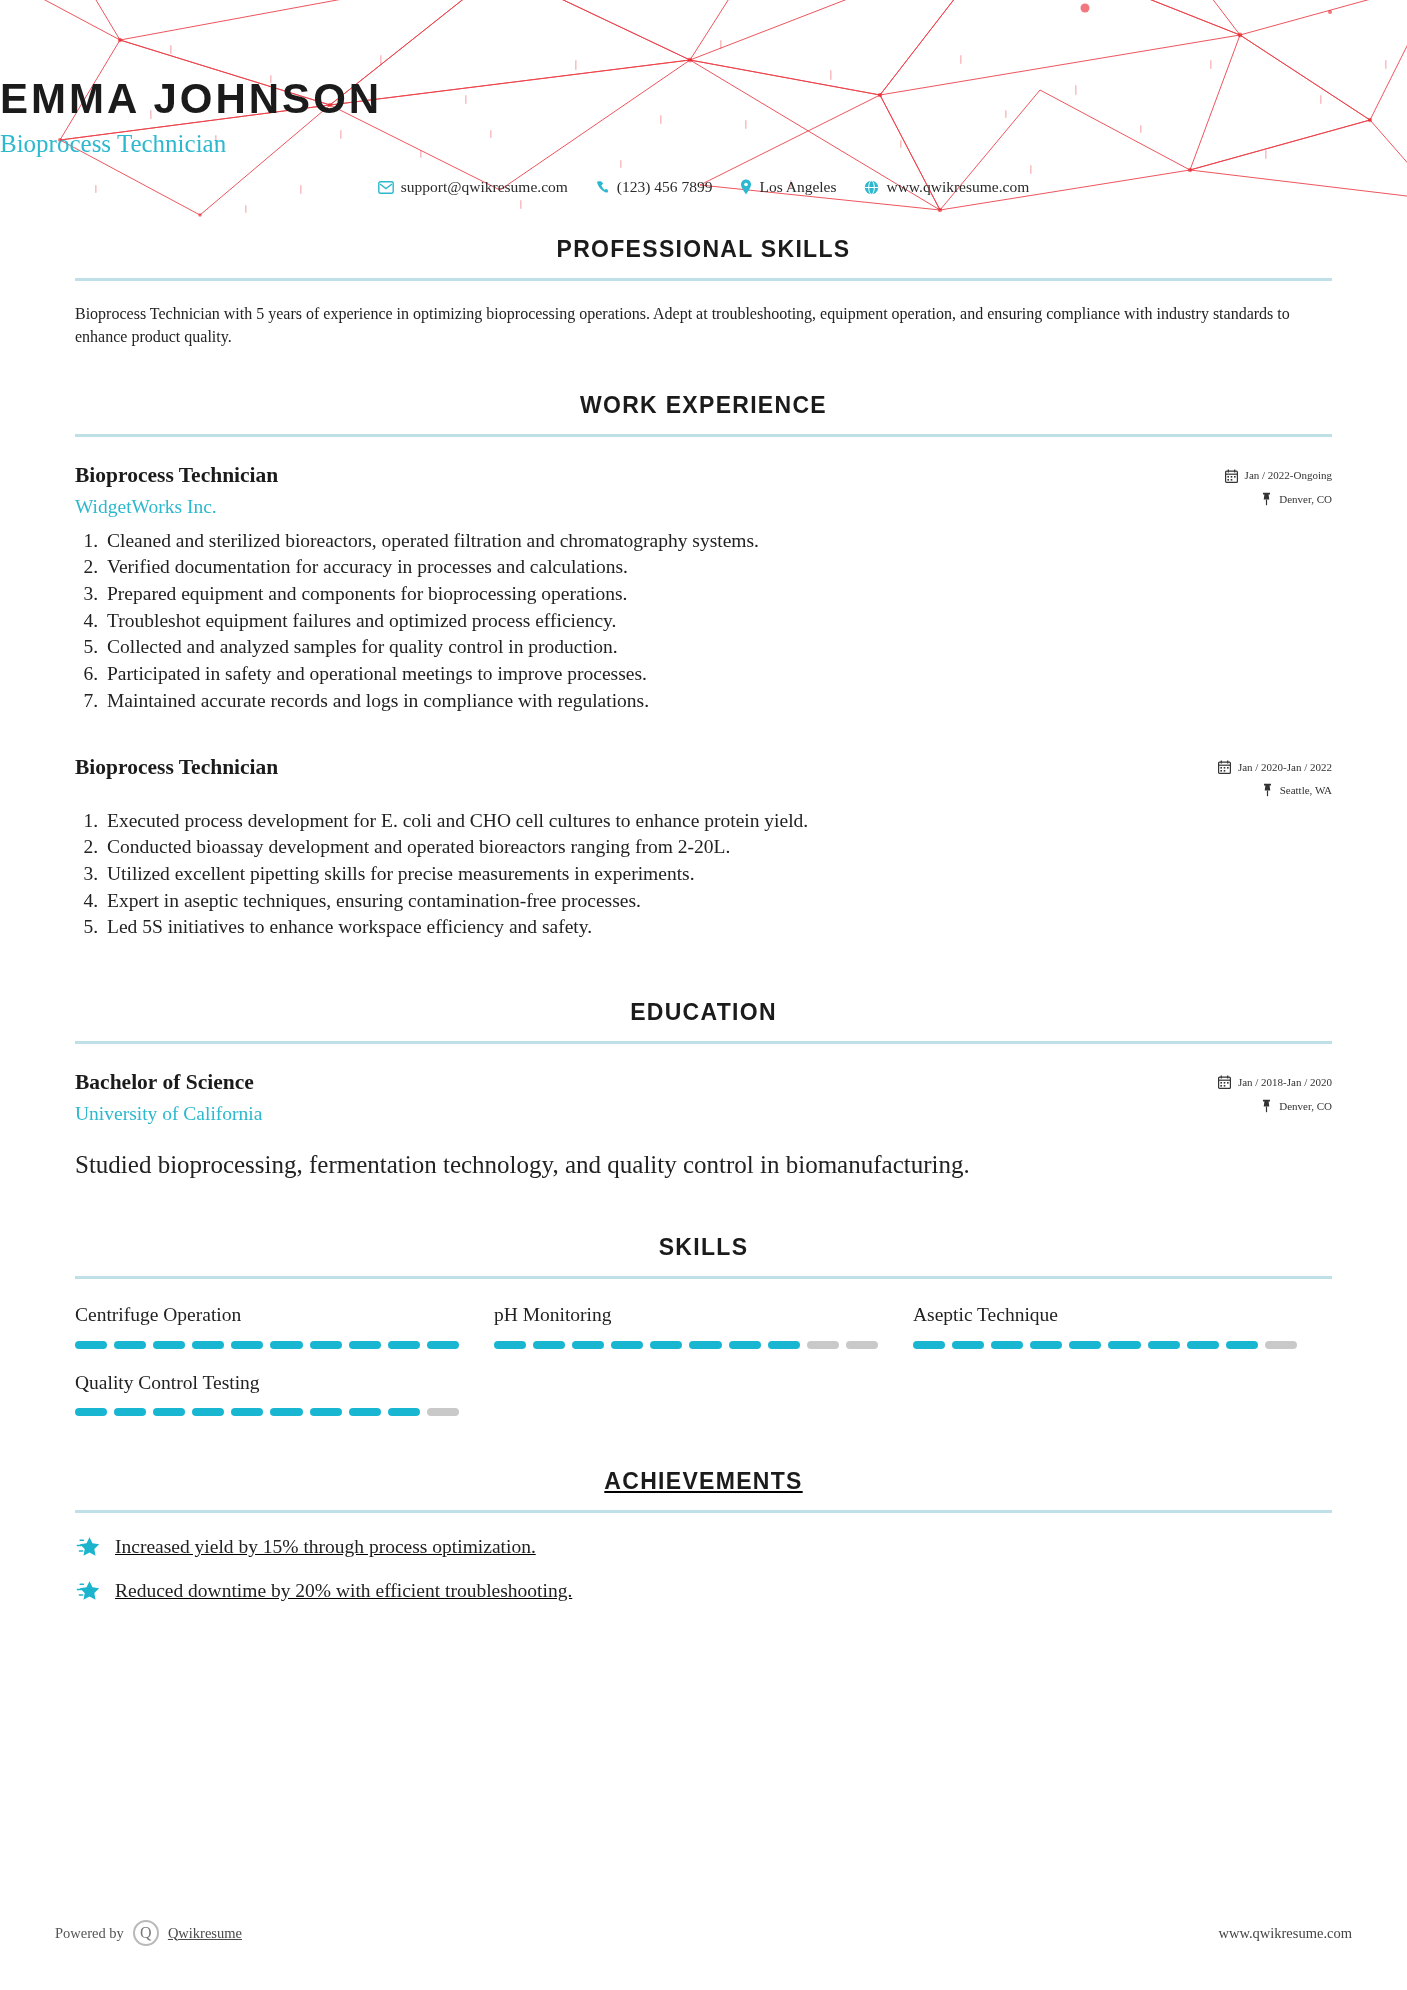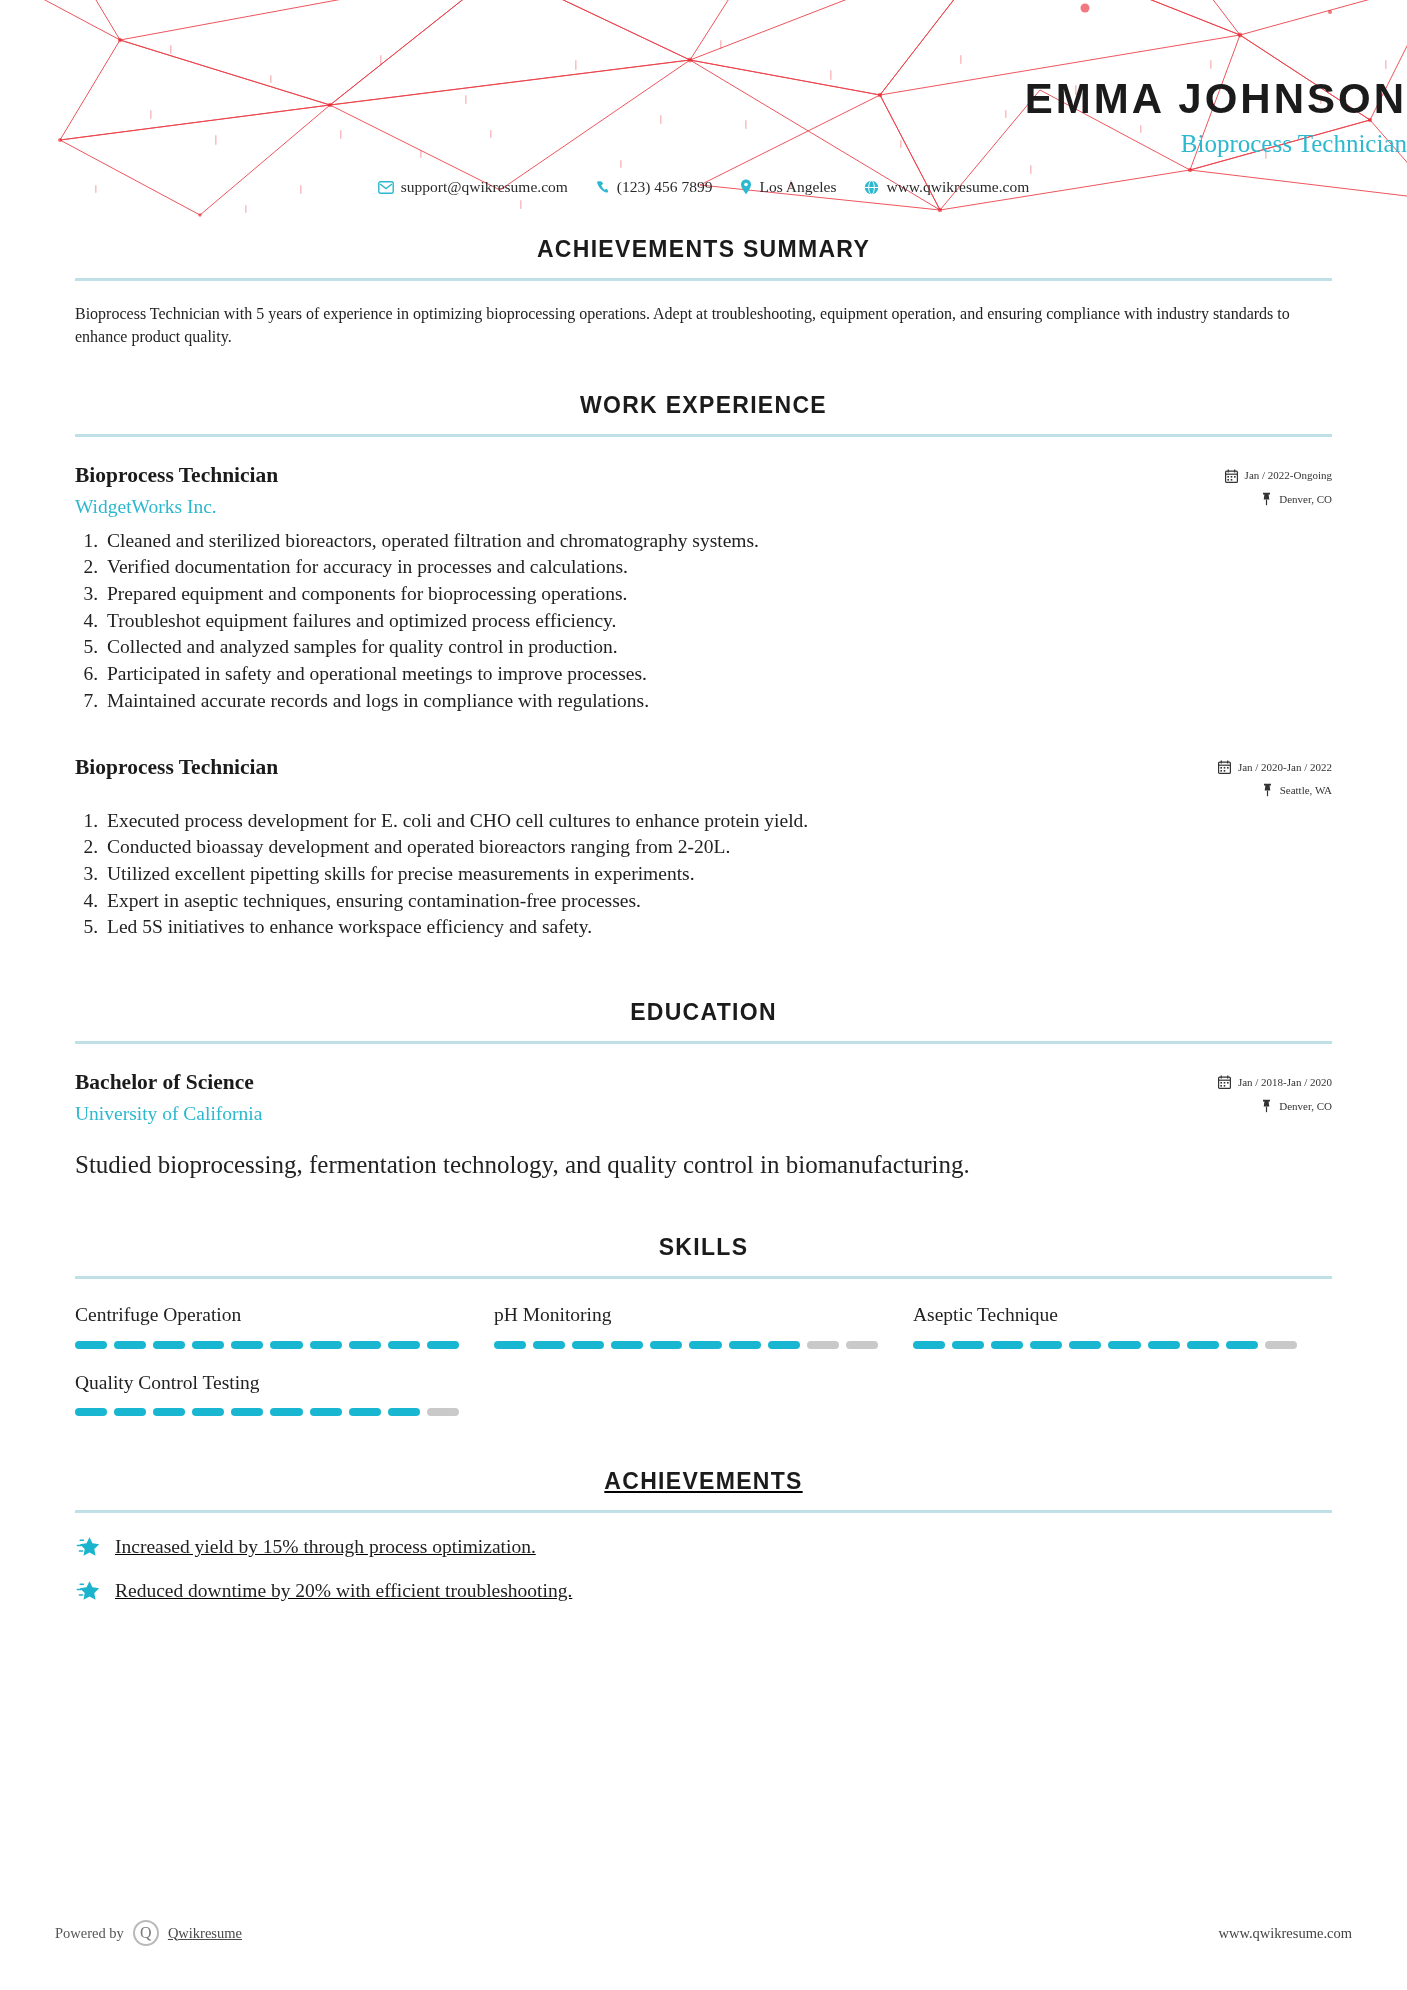--- a/index.html
+++ b/index.html
@@ -22,21 +22,21 @@
     width: 1407px;
     height: 236px;
     overflow: hidden;
   }
   .banner svg { display: block; }
   .header-text {
     position: absolute;
     top: 0; left: 0;
     width: 1407px;
     padding-top: 78px;
-    text-align: right;
+    text-align: left;
   }
   .cand-name {
     font-family: "Liberation Sans", sans-serif;
     font-size: 42px;
     font-weight: bold;
     letter-spacing: 3px;
     color: #1b1b1b;
     line-height: 1;
   }
   .cand-role {
@@ -327,21 +327,21 @@
         </span>
         <span>www.qwikresume.com</span>
       </div>
 
     </div>
   </div>
 
   <div class="spacer-top"></div>
 
   <div class="section">
-    <div class="sec-title">ACHIEVEMENTS SUMMARY</div>
+    <div class="sec-title">PROFESSIONAL SKILLS</div>
     <div class="sec-rule"></div>
     <p class="summary-text">Bioprocess Technician with 5 years of experience in optimizing bioprocessing operations. Adept at troubleshooting, equipment operation, and ensuring compliance with industry standards to enhance product quality.</p>
   </div>
 
   <div class="section" style="margin-top:44px;">
     <div class="sec-title">WORK EXPERIENCE</div>
     <div class="sec-rule"></div>
 
     <div class="entry">
       <div class="entry-head">

